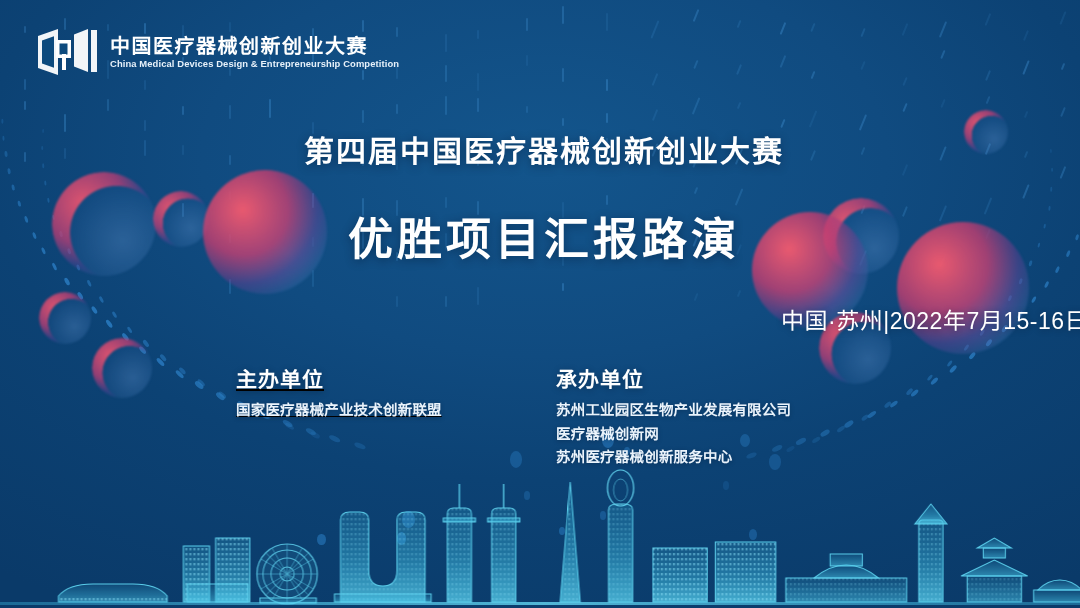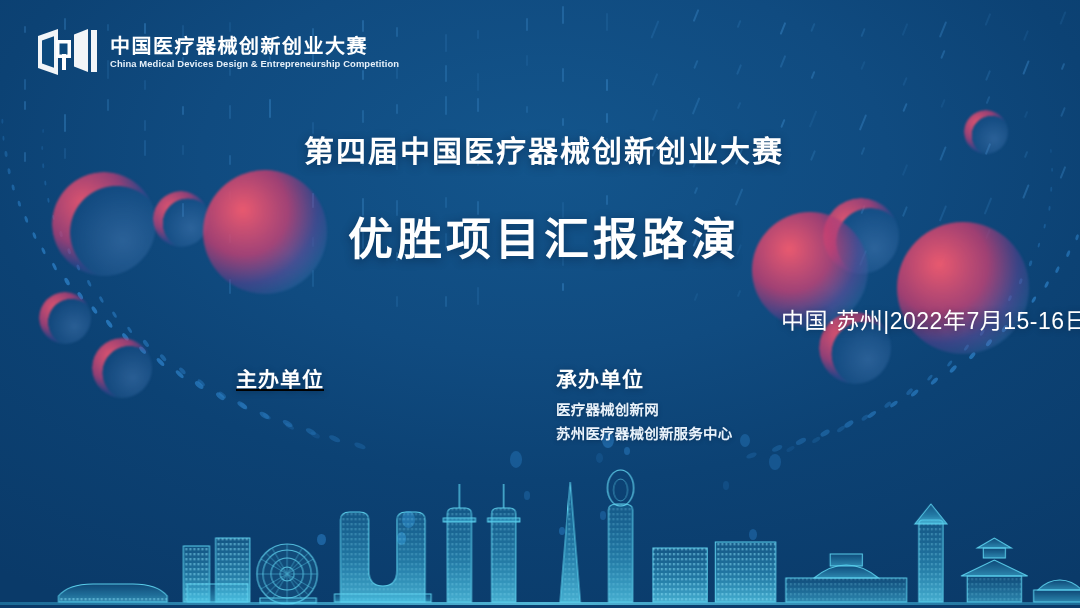--- a/index.html
+++ b/index.html
@@ -578,22 +578,24 @@
   </div>
 
   <div class="content">
     <div class="title1">第四届中国医疗器械创新创业大赛</div>
     <div class="title2">优胜项目汇报路演</div>
     <div class="datebar">中国·苏州|2022年7月15-16日</div>
 
     <div class="orgs">
       <div class="org-col left">
         <div class="org-heading">主办单位</div>
+        <div class="org-line">国家医疗器械产业技术创新联盟</div>
       </div>
       <div class="org-col right">
         <div class="org-heading">承办单位</div>
+        <div class="org-line">苏州工业园区生物产业发展有限公司</div>
         <div class="org-line">医疗器械创新网</div>
         <div class="org-line">苏州医疗器械创新服务中心</div>
       </div>
     </div>
   </div>
 
 </div>
 
 </body></html>

